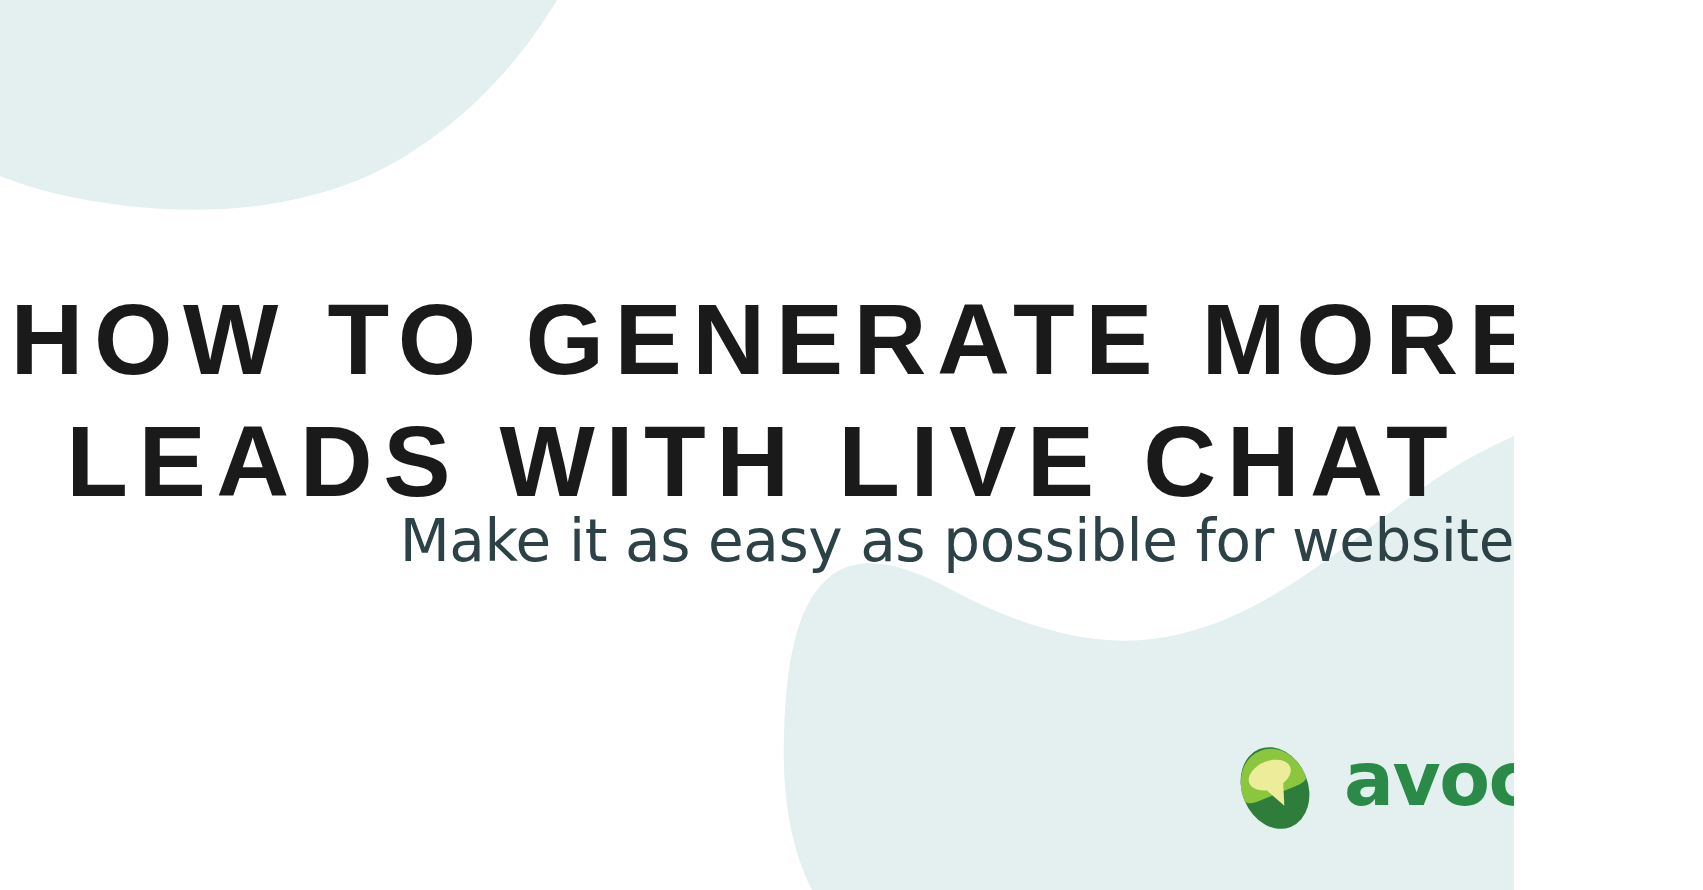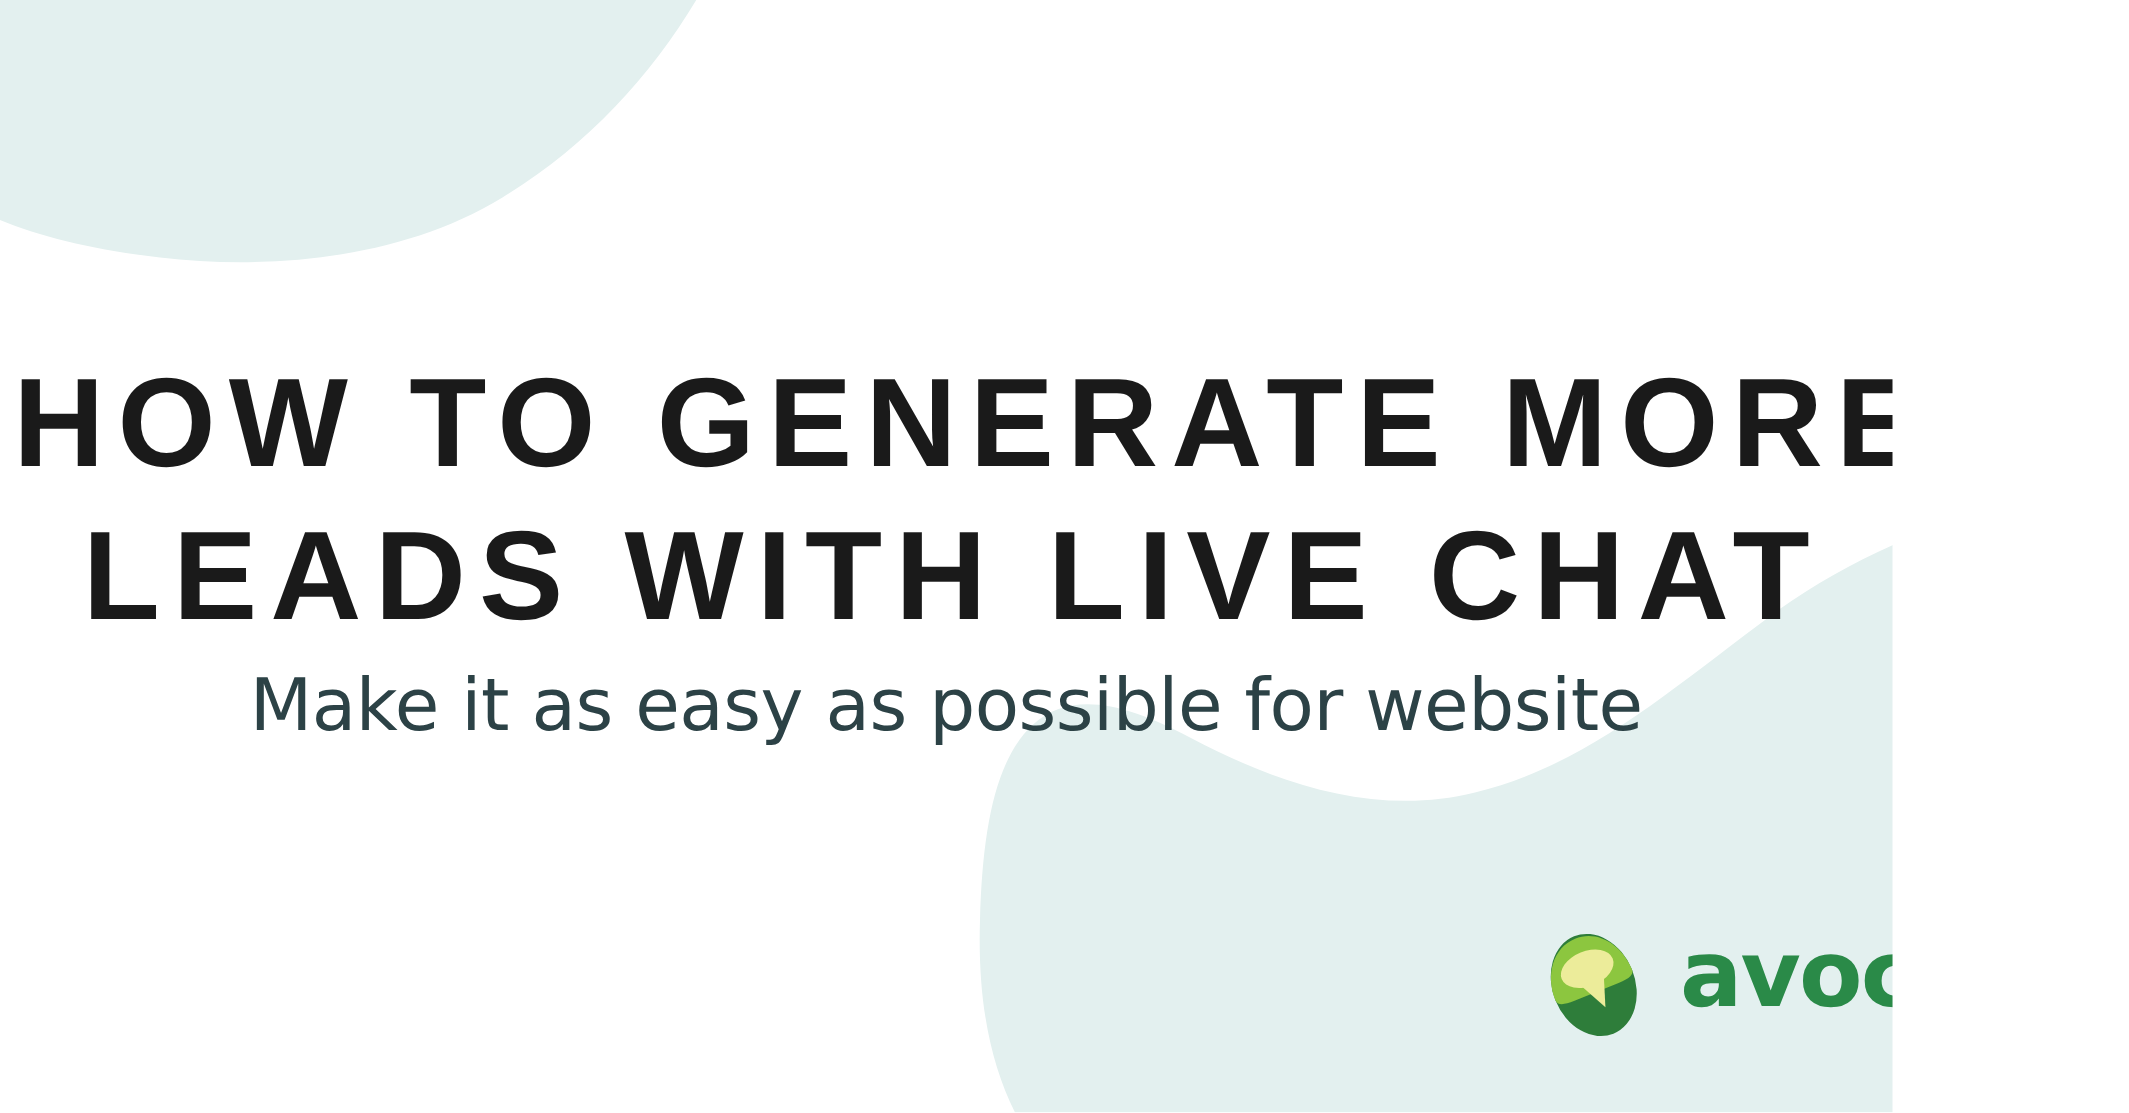--- a/index.html
+++ b/index.html
@@ -45,24 +45,24 @@
     line-height: 1.21;
     letter-spacing: 10.5px;
     text-indent: 10.5px;
     white-space: nowrap;
   }
   .headline-line {
     display: block;
   }
   .subhead {
     position: absolute;
-    top: 475px;
+    top: 452px;
     left: 0;
     right: 0;
-    text-align: center;
+    text-align: right;
     color: #2c4246;
     font-family: "DejaVu Sans", sans-serif;
     font-weight: 400;
     font-size: 58px;
     line-height: 1.07;
     letter-spacing: -0.4px;
     white-space: nowrap;
   }
   .subhead-line {
     display: block;

